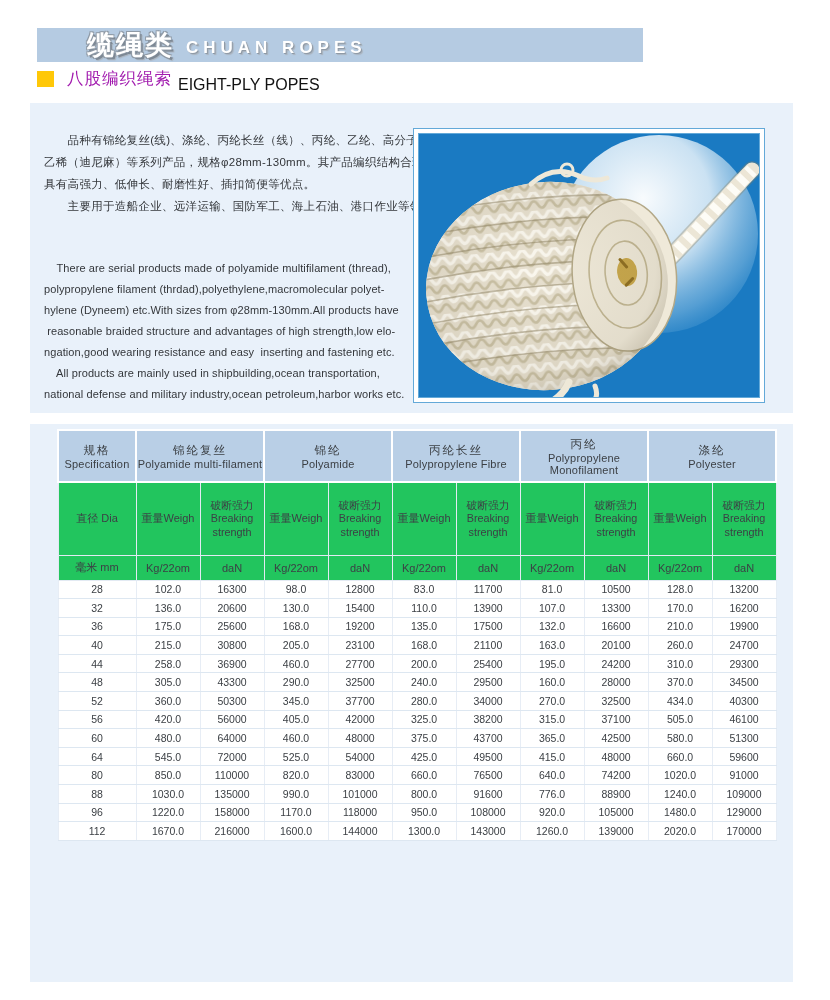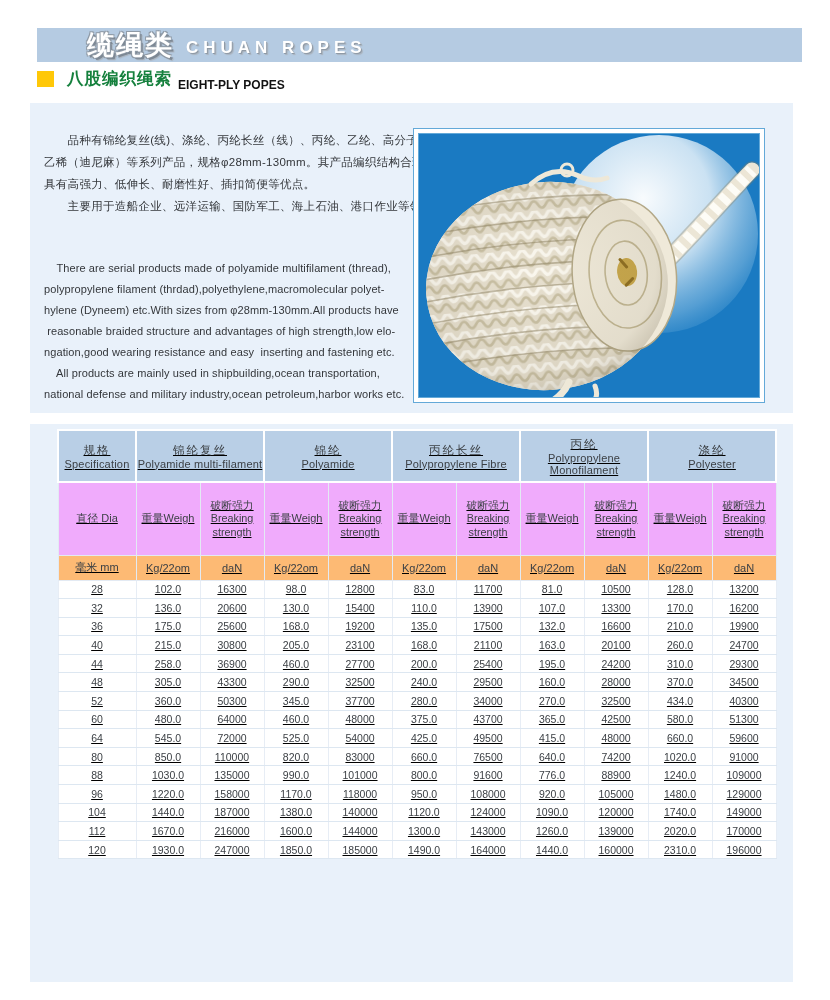--- a/index.html
+++ b/index.html
@@ -1,59 +1,59 @@
 <!DOCTYPE html>
 <html><head>
 <meta charset="utf-8">
 <style>
   * { margin:0; padding:0; box-sizing:border-box; }
   html,body { width:830px; height:1000px; background:#ffffff;
     font-family:"Liberation Sans", sans-serif; position:relative; overflow:hidden; }
 
   
-  .band { position:absolute; left:37px; top:28px; width:765px; height:34px;
+  .band { position:absolute; left:37px; top:28px; width:606px; height:34px;
     background:#b5cbe2; display:flex; align-items:center; padding-left:50px; }
   .band .t-zh { font-size:27px; font-weight:bold; color:#ffffff; letter-spacing:2px; line-height:30px;
     text-shadow:-1px -1px 0 #8f9aa6, 1px -1px 0 #8f9aa6, -1px 1px 0 #8f9aa6, 2px 2px 0 #7d8894, 3px 3px 1px #aab4bf; }
   .band .t-en { font-size:17px; font-weight:bold; color:#ffffff; letter-spacing:5px; margin-left:12px; margin-top:6px;
     text-shadow:1px 1px 0 #8f9aa6, 2px 2px 1px #aab4bf;text-align:center; }
 
   
   .subheader { position:absolute; left:37px; top:68px; height:22px; display:flex; align-items:center; }
   .sq { width:17px; height:16px; background:#ffc808; flex:0 0 auto; }
-  .s-zh { font-size:16.5px; font-weight:bold; color:#15803d; margin-left:13px; letter-spacing:1px; }
-  .s-en { font-size:12px; font-weight:bold; color:#121212; margin-left:6px; margin-top:12px; }
+  .s-zh { font-size:16.5px; font-weight:normal; color:#a21caf; margin-left:13px; letter-spacing:1px; }
+  .s-en { font-size:16px; font-weight:normal; color:#121212; margin-left:6px; margin-top:12px; }
 
   
   .intro-panel { position:absolute; left:30px; top:103px; width:763px; height:310px; background:#e9f1fa; }
   .intro-text { position:absolute; left:14px; top:26px; width:386px; color:#33363a; }
   .intro-text .zh { font-size:11.5px; line-height:22px; white-space:pre; letter-spacing:0.3px; }
   .intro-text .en { font-size:11px;   line-height:21px; white-space:pre; margin-top:41px; letter-spacing:0.1px; }
 
   
   .photo { position:absolute; left:383px; top:25px; width:352px; height:275px;
     background:#ffffff; border:1px solid #63a9d8; padding:4px; }
   .photo-inner { width:100%; height:100%; border:1px solid #63a9d8; overflow:hidden; }
   .photo-inner svg { display:block; }
 
   
   .table-panel { position:absolute; left:30px; top:424px; width:763px; height:558px; background:#e9f1fa; }
   table.spec { position:absolute; left:27px; top:5px; width:718px;
-    border-collapse:collapse; table-layout:fixed;text-decoration:underline; }
+    border-collapse:collapse; table-layout:fixed; }
   table.spec th, table.spec td { text-align:center; vertical-align:middle;
     font-weight:normal; color:#3c4045; }
 
   thead tr.groups th { background:#b9cfe6; border:2px solid #ffffff; height:52px; }
   thead tr.groups .g-zh { font-size:11.5px; letter-spacing:2px; }
   thead tr.groups .g-en { font-size:11px; letter-spacing:0.2px; }
 
-  thead tr.subs th { height:73px; background:#f0abfc; border:1px solid #e3eaf3; font-size:11px;margin-left:36px; }
+  thead tr.subs th { height:73px; background:#22c55e; border:1px solid #e3eaf3; font-size:11px;margin-left:36px; }
   thead tr.subs .b-line { line-height:13.5px; font-size:10.8px; }
 
-  thead tr.units td { height:25px; background:#fdba74; border:1px solid #e3eaf3; font-size:11px; }
+  thead tr.units td { height:25px; background:#22c55e; border:1px solid #e3eaf3; font-size:11px; }
 
   tbody td { height:18.6px; background:#ffffff; border:1px solid #e7edf5;
     border-bottom:1px solid #dde7f1; font-size:10.5px; color:#45494e; }
 </style>
 </head>
 <body>
 
 <div class="page">
 
   <header class="band">
@@ -309,20 +309,33 @@
             <td>345.0</td>
             <td>37700</td>
             <td>280.0</td>
             <td>34000</td>
             <td>270.0</td>
             <td>32500</td>
             <td>434.0</td>
             <td>40300</td>
           </tr>
           <tr>
+            <td>56</td>
+            <td>420.0</td>
+            <td>56000</td>
+            <td>405.0</td>
+            <td>42000</td>
+            <td>325.0</td>
+            <td>38200</td>
+            <td>315.0</td>
+            <td>37100</td>
+            <td>505.0</td>
+            <td>46100</td>
+          </tr>
+          <tr>
             <td>60</td>
             <td>480.0</td>
             <td>64000</td>
             <td>460.0</td>
             <td>48000</td>
             <td>375.0</td>
             <td>43700</td>
             <td>365.0</td>
             <td>42500</td>
             <td>580.0</td>
@@ -374,55 +387,29 @@
             <td>1170.0</td>
             <td>118000</td>
             <td>950.0</td>
             <td>108000</td>
             <td>920.0</td>
             <td>105000</td>
             <td>1480.0</td>
             <td>129000</td>
           </tr>
           <tr>
-            <td>104</td>
-            <td>1440.0</td>
-            <td>187000</td>
-            <td>1380.0</td>
-            <td>140000</td>
-            <td>1120.0</td>
-            <td>124000</td>
-            <td>1090.0</td>
-            <td>120000</td>
-            <td>1740.0</td>
-            <td>149000</td>
-          </tr>
-          <tr>
             <td>112</td>
             <td>1670.0</td>
             <td>216000</td>
             <td>1600.0</td>
             <td>144000</td>
             <td>1300.0</td>
             <td>143000</td>
             <td>1260.0</td>
             <td>139000</td>
             <td>2020.0</td>
             <td>170000</td>
           </tr>
-          <tr>
-            <td>120</td>
-            <td>1930.0</td>
-            <td>247000</td>
-            <td>1850.0</td>
-            <td>185000</td>
-            <td>1490.0</td>
-            <td>164000</td>
-            <td>1440.0</td>
-            <td>160000</td>
-            <td>2310.0</td>
-            <td>196000</td>
-          </tr>
         </tbody>
     </table>
   </section>
 
 </div>
 
 </body></html>

